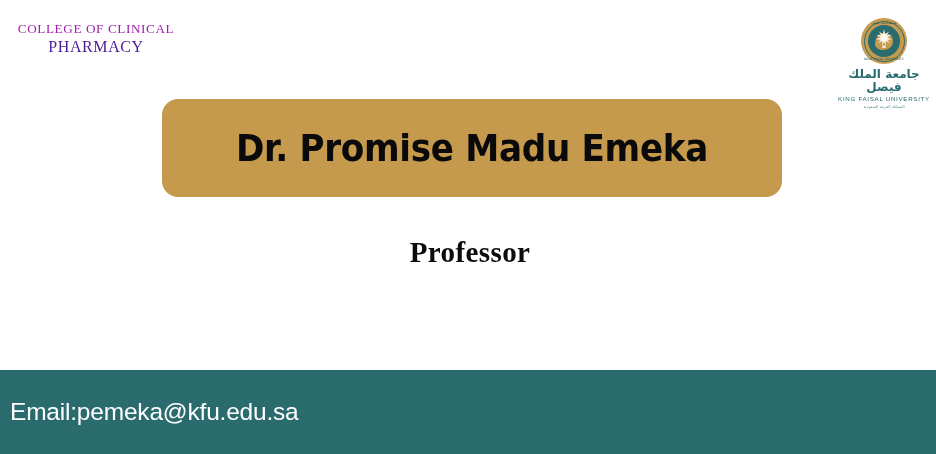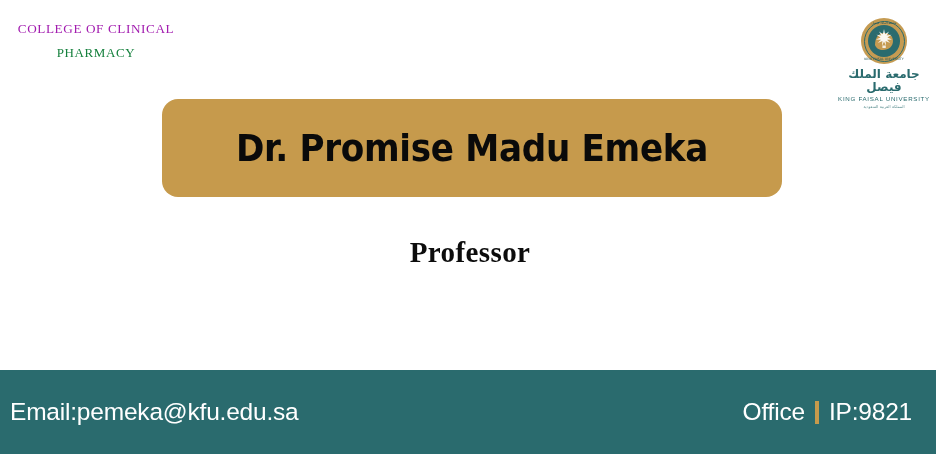--- a/index.html
+++ b/index.html
@@ -35,24 +35,24 @@
   }
   #college-logo .en {
     font-family: "Liberation Serif", serif;
     font-size: 13.2px;
     letter-spacing: 0.6px;
     color: #a21caf;
     white-space: nowrap;
   }
   #college-logo .en2 {
     font-family: "Liberation Serif", serif;
-    font-size: 13px;
+    font-size: 16px;
     letter-spacing: 0.6px;
-    color: #15803d;
-    margin-top: 9px;
+    color: #4c1d95;
+    margin-top: 1px;
   }
 
   
   #kfu-logo {
     position: absolute;
     right: 4px;
     top: 18px;
     width: 96px;
     text-align: center;
   }
@@ -233,18 +233,13 @@
 </div>
 
 <div id="name-banner">
   <span class="name">Dr. Promise Madu Emeka</span>
 </div>
 
 <div id="job-title">Professor</div>
 
 <div id="bottom-bar">
   <span class="email">Email:pemeka@kfu.edu.sa</span>
-  <span class="office-group">
-    <span class="office-label">Office</span>
-    <span class="sep"></span>
-    <span class="office-ip">IP:9821</span>
-  </span>
 </div>
 
 </body></html>

